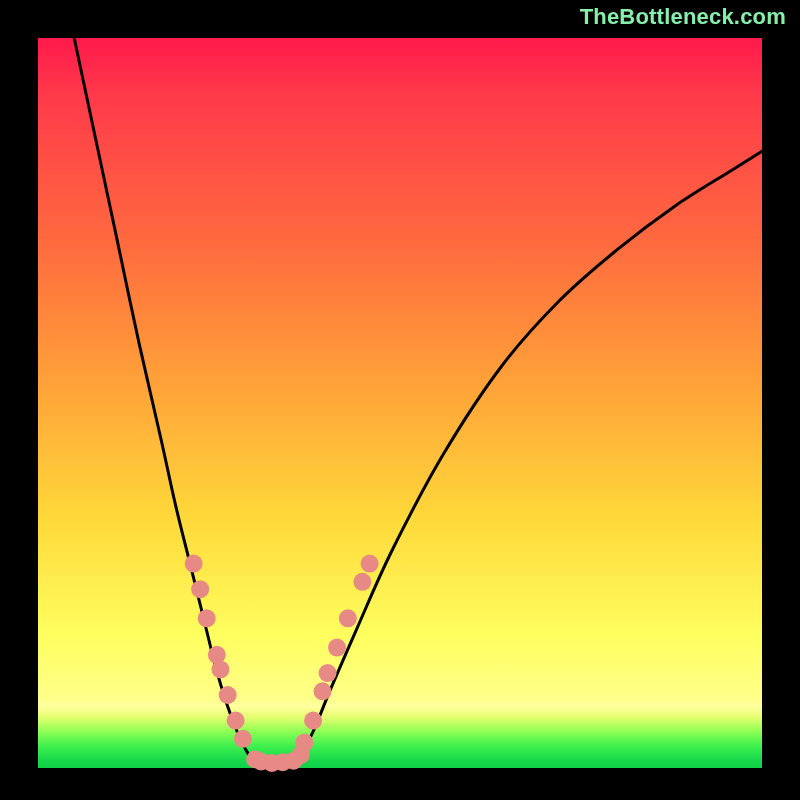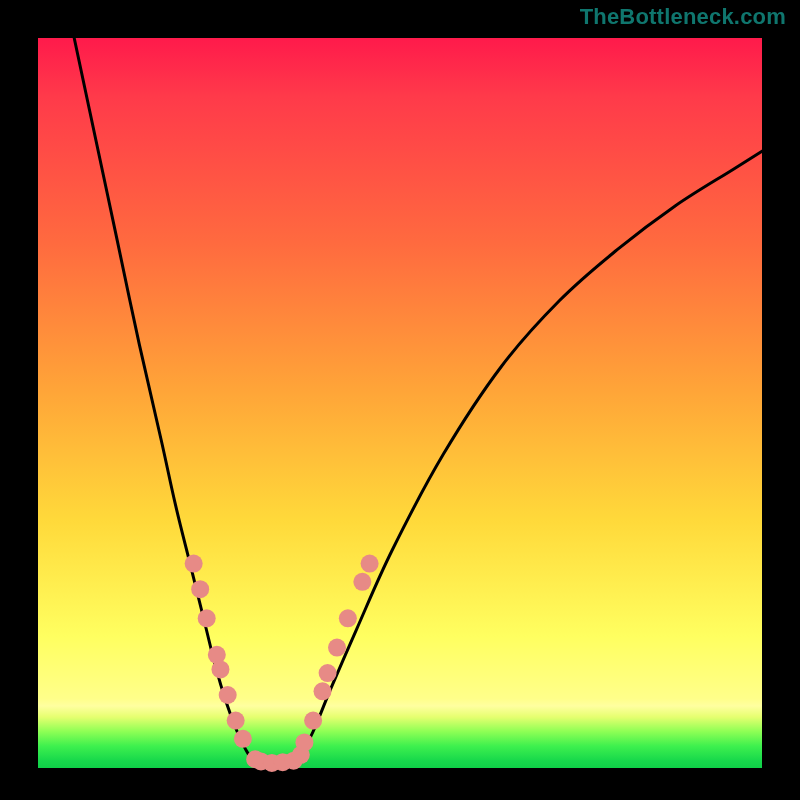--- a/index.html
+++ b/index.html
@@ -41,21 +41,21 @@
       #17d84b 99%,
       #0fd048 100%
     );
   }
   .watermark {
     position: absolute;
     top: 4px;
     right: 14px;
     font-family: Arial, Helvetica, sans-serif;
     font-size: 22px;
-    color: #0f766e;
+    color: #86efac;
     font-weight: 600;
     letter-spacing: 0.2px;
     user-select: none;
   }
   svg.overlay {
     position: absolute;
     top: 0;
     left: 0;
   }
 </style>

